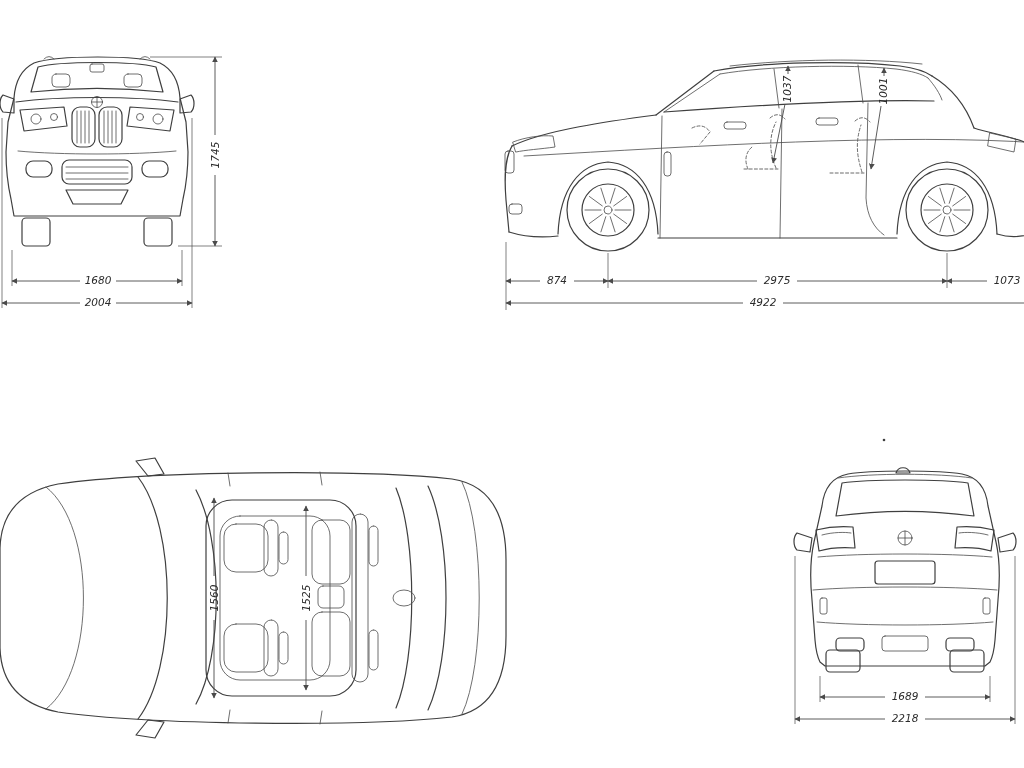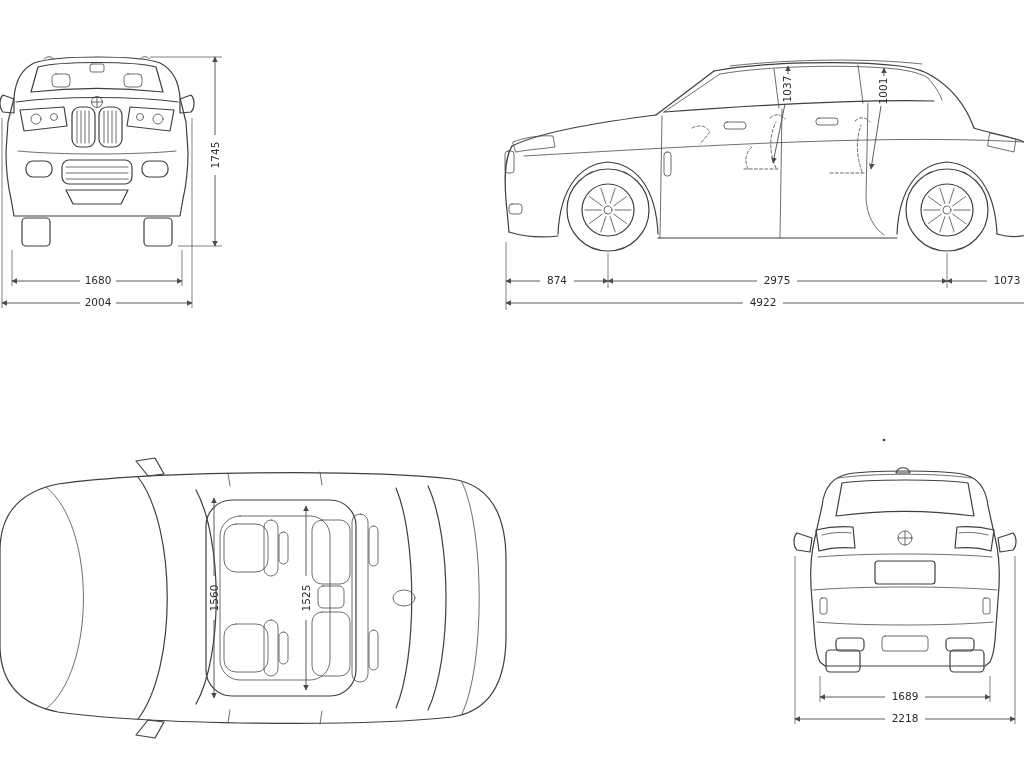--- a/index.html
+++ b/index.html
@@ -1,16 +1,16 @@
 <!DOCTYPE html>
 <html><head>
 <meta charset="utf-8">
 <style>
   html,body{margin:0;padding:0;background:#fff;}
-  #canvas{position:relative;width:1024px;height:768px;background:#ffffff;overflow:hidden;}
+  #canvas{position:relative;width:1024px;height:768px;background:#ffffff;overflow:hidden;font-style:italic;}
   svg{display:block;}
   .car{stroke:#3f3f3f;fill:none;stroke-width:1.2;stroke-linecap:round;stroke-linejoin:round;}
   .thin{stroke:#4a4a4a;fill:none;stroke-width:0.8;stroke-linecap:round;}
   .dash{stroke:#5a5a5a;fill:none;stroke-width:0.9;stroke-dasharray:3 2.2;stroke-linecap:round;}
   .dim{stroke:#4a4a4a;fill:none;stroke-width:0.9;}
   .ext{stroke:#4a4a4a;fill:none;stroke-width:0.7;}
   .lbl{font-family:"DejaVu Sans",sans-serif;font-size:10.5px;fill:#2b2b2b;}
   .filldark{fill:#3f3f3f;stroke:none;}
 </style>
 </head>

